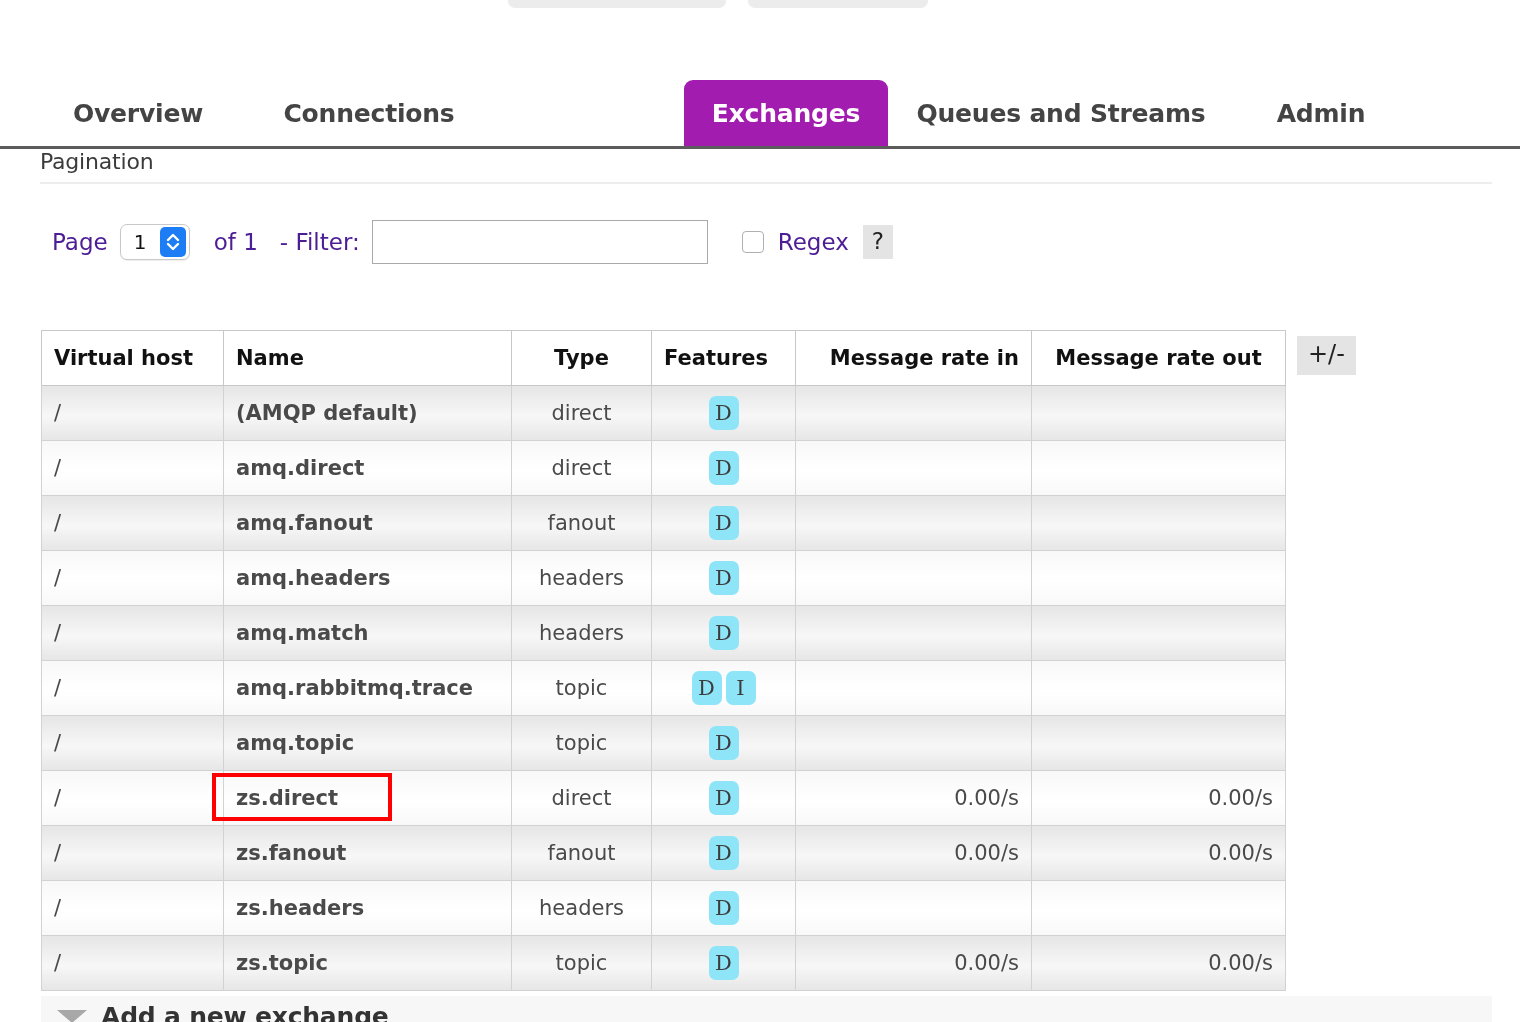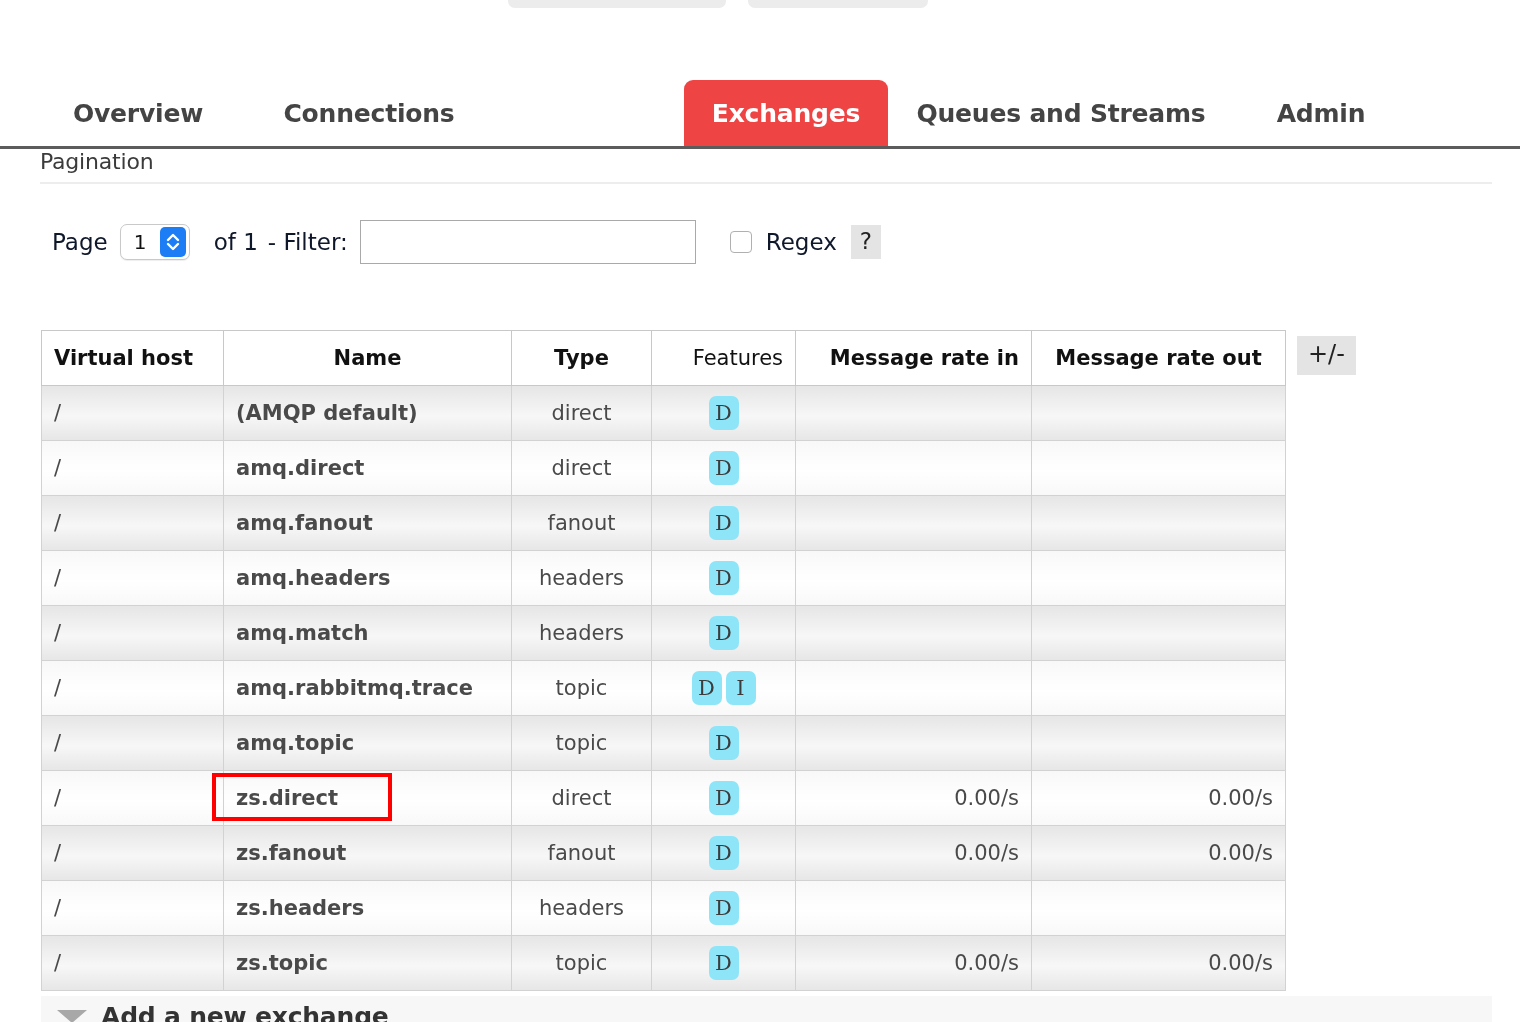--- a/index.html
+++ b/index.html
@@ -30,21 +30,21 @@
     position: absolute; top: 80px; left: 40px; width: 1450px; height: 66px;
   }
   .tab {
     position: absolute; top: 0; height: 66px;
     display: flex; align-items: center; justify-content: center;
     font-size: 25px; font-weight: bold; color: #444;
     letter-spacing: -0.2px; cursor: pointer;
     white-space: nowrap;
   }
   .tab.active {
-    background: #ef4444; color: #ffffff;
+    background: #a21caf; color: #ffffff;
     border-radius: 9px 9px 0 0;
   }
   #tab-0 { left: 0px;    width: 196px; }
   #tab-1 { left: 216px;  width: 226px; }
   #tab-2 { left: 462px;  width: 186px; }
   #tab-3 { left: 644px;  width: 204px; }
   #tab-4 { left: 868px;  width: 306px; }
   #tab-5 { left: 1194px; width: 174px; }
 
   #tabbar-underline {
@@ -61,42 +61,42 @@
   #pagination-rule {
     position: absolute; top: 182px; left: 40px; width: 1452px; height: 2px;
     background: #ededed;
   }
 
   #pagination-row {
     position: absolute; top: 218px; left: 52px;
     display: flex; align-items: center; height: 48px;
   }
   .pg-label {
-    font-size: 23px; color: #0f172a; white-space: nowrap;
+    font-size: 23px; color: #4c1d95; white-space: nowrap;
   }
   #page-number-input {
     display: flex; align-items: center;
     width: 70px; height: 36px; margin: 0 12px;
     background: #fff; border: 1px solid #c9c9c9; border-radius: 7px;
     box-shadow: 0 1px 1px rgba(0,0,0,.07);
     padding: 0 3px 0 0;
   }
   #page-number-value {
     flex: 1; text-align: center; font-size: 20px; color: #111;
   }
   #page-stepper {
     width: 26px; height: 30px; border-radius: 5px;
     background: #1d7df5;
     display: flex; flex-direction: column;
     align-items: center; justify-content: center;
     cursor: pointer; color: #fff; line-height: 0.72;
     font-size: 13px;
   }
   #of-count { margin-left: 12px; }
-  #filter-label { margin-left: 10px; }
+  #filter-label { margin-left: 22px; }
   #filter-input {
     width: 336px; height: 44px; margin-left: 12px;
     background: #fff; border: 1px solid #a9a9a9;
     font-size: 19px; color: #222; padding: 0 8px;
     font-family: inherit;
   }
   #regex-checkbox {
     width: 22px; height: 22px; margin-left: 34px;
     background: #fff; border: 1px solid #b0b0b0; border-radius: 4px;
     cursor: pointer;
@@ -124,23 +124,23 @@
     color: #111;
     white-space: nowrap;
   }
   #exchanges-table td {
     border: 1px solid #d2d2d2;
     padding: 10px 12px;
     height: 54px;
     color: #4a4a4a;
   }
   th.th-vhost { width: 182px; text-align: left;  font-weight: bold; }
-  th.th-name  { width: 288px; text-align: center;  font-weight: bold; }
+  th.th-name  { width: 288px; text-align: left;  font-weight: bold; }
   th.th-type  { width: 140px; text-align: center;font-weight: bold; }
-  th.th-feat  { width: 144px; text-align: right;font-weight: normal; }
+  th.th-feat  { width: 144px; text-align: left;font-weight: bold; }
   th.th-in    { width: 236px; text-align: right; font-weight: bold; }
   th.th-out   { width: 254px; text-align: center; font-weight: bold; }
 
   tr.row-odd  td { background: linear-gradient(to bottom, #e6e6e6 0%, #f7f7f7 55%, #e6e6e6 100%); }
   tr.row-even td { background: linear-gradient(to bottom, #f8f8f8 0%, #ffffff 55%, #f8f8f8 100%); }
 
   td.c-vhost { text-align: left;  color: #4a4a4a; }
   td.c-name  { text-align: left;  color: #111111; font-weight: bold; position: relative; }
   td.c-type  { text-align: center;color: #5a5a5a; }
   td.c-feat  { text-align: center; }

